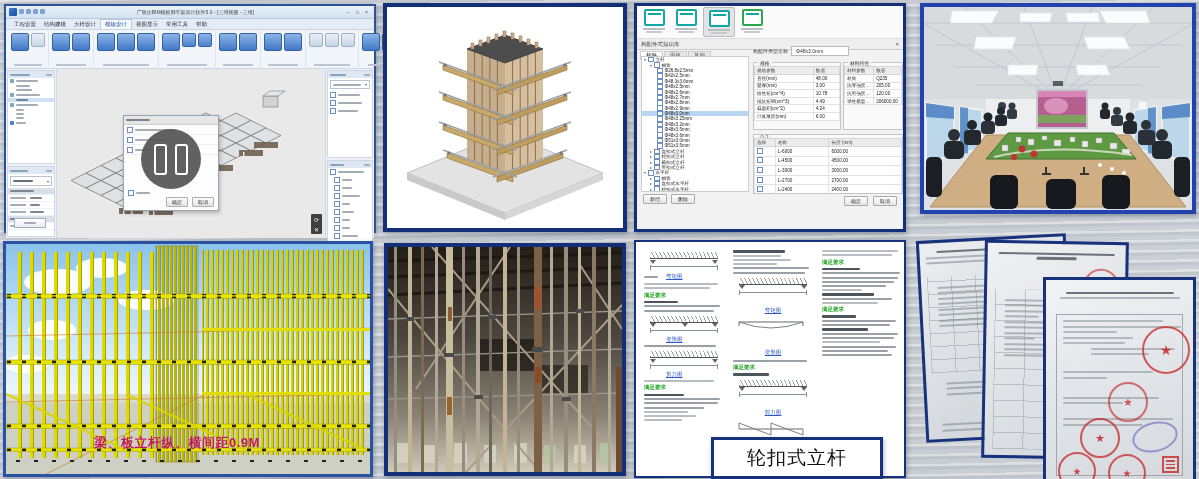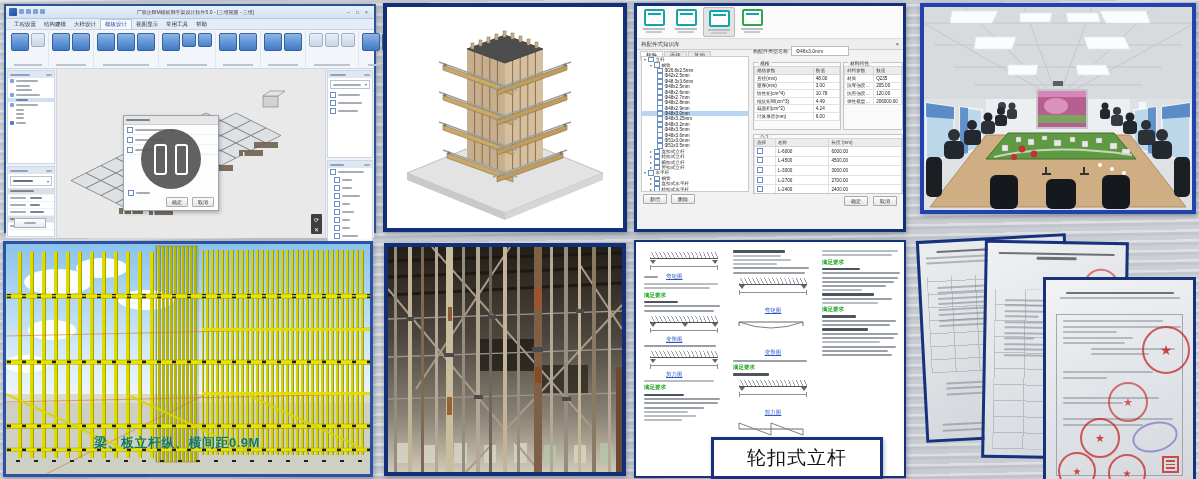--- a/index.html
+++ b/index.html
@@ -74,21 +74,21 @@
   .grp3{position:absolute;border:1px solid #c5c5c5;background:#fafafa}
   .grp3 .lg{position:absolute;top:-3px;left:4px;background:#f2f2f2;padding:0 2px;font-size:4.8px;color:#333}
   .mt3{width:100%;border-collapse:collapse;font-size:4.6px;margin-top:3px}
   .mt3 th{background:#ececec;border:1px solid #d5d5d5;font-weight:normal;padding:1px 2px;color:#444;text-align:left}
   .mt3 td{border:1px solid #e2e2e2;padding:0.8px 2px;background:#fff;color:#222;white-space:nowrap}
   .btn3{display:inline-block;font-size:5px;background:linear-gradient(#fdfdfd,#e6e6e6);border:1px solid #aaa;border-radius:1px;padding:1px 6px;color:#333}
   
   #p4{left:920px;top:3px;width:276px;height:211px;border-width:4px;border-color:#2243ae;background:#dfe2e5}
   
   #p5{left:3px;top:241px;width:370px;height:236px;border-width:3px;border-color:#2a52a4;background:#bfe0f4}
-  .cap5{position:absolute;left:88px;top:190px;font-size:13px;font-weight:bold;color:#0f766e;text-shadow:0 0 1px rgba(255,255,255,.4);letter-spacing:.5px}
+  .cap5{position:absolute;left:88px;top:190px;font-size:13px;font-weight:bold;color:#be185d;text-shadow:0 0 1px rgba(255,255,255,.4);letter-spacing:.5px}
   
   #p6{left:384px;top:243px;width:242px;height:233px;border-width:4px;border-color:#132f77;background:#2a241e}
   
   #p7{left:634px;top:240px;width:272px;height:238px;border-width:2px;border-color:#16327c;background:#fff;overflow:hidden}
   .col7{position:absolute;top:6px;width:80px}
   .tb{height:2px;background:#9aa0a6;border-radius:1px;margin:2.2px 0}
   .tb.h{background:#4e545c;height:2.4px}
   .tb.f{background:#b8bdc4}
   .ok7{color:#1ea51e;font-size:5.5px;font-weight:bold;margin:1px 0}
   .lk7{color:#2a56c8;font-size:5.5px;text-decoration:underline;margin:1px 0 1px 22px}

